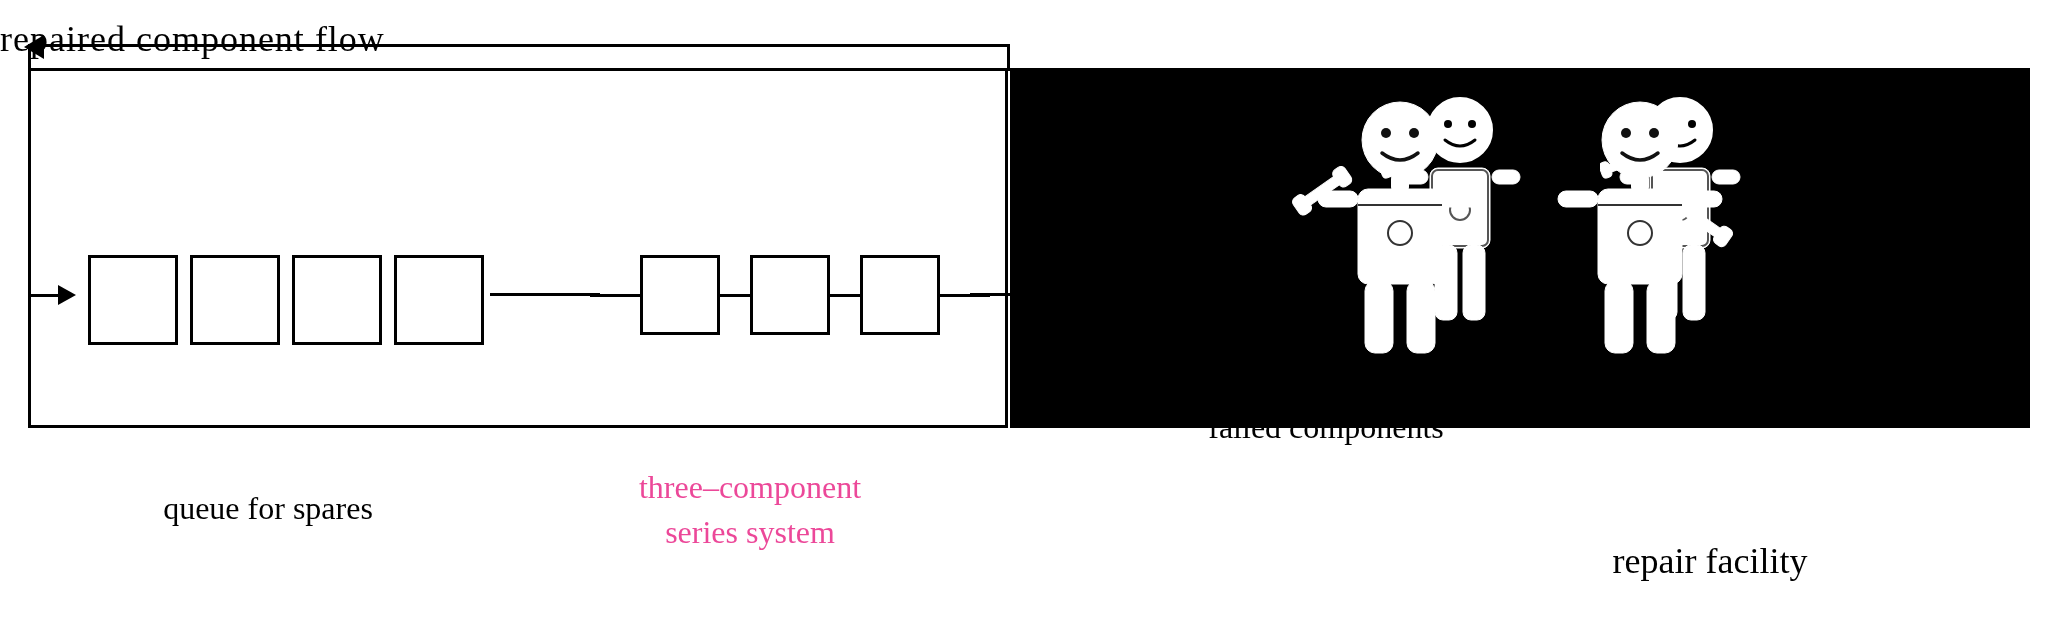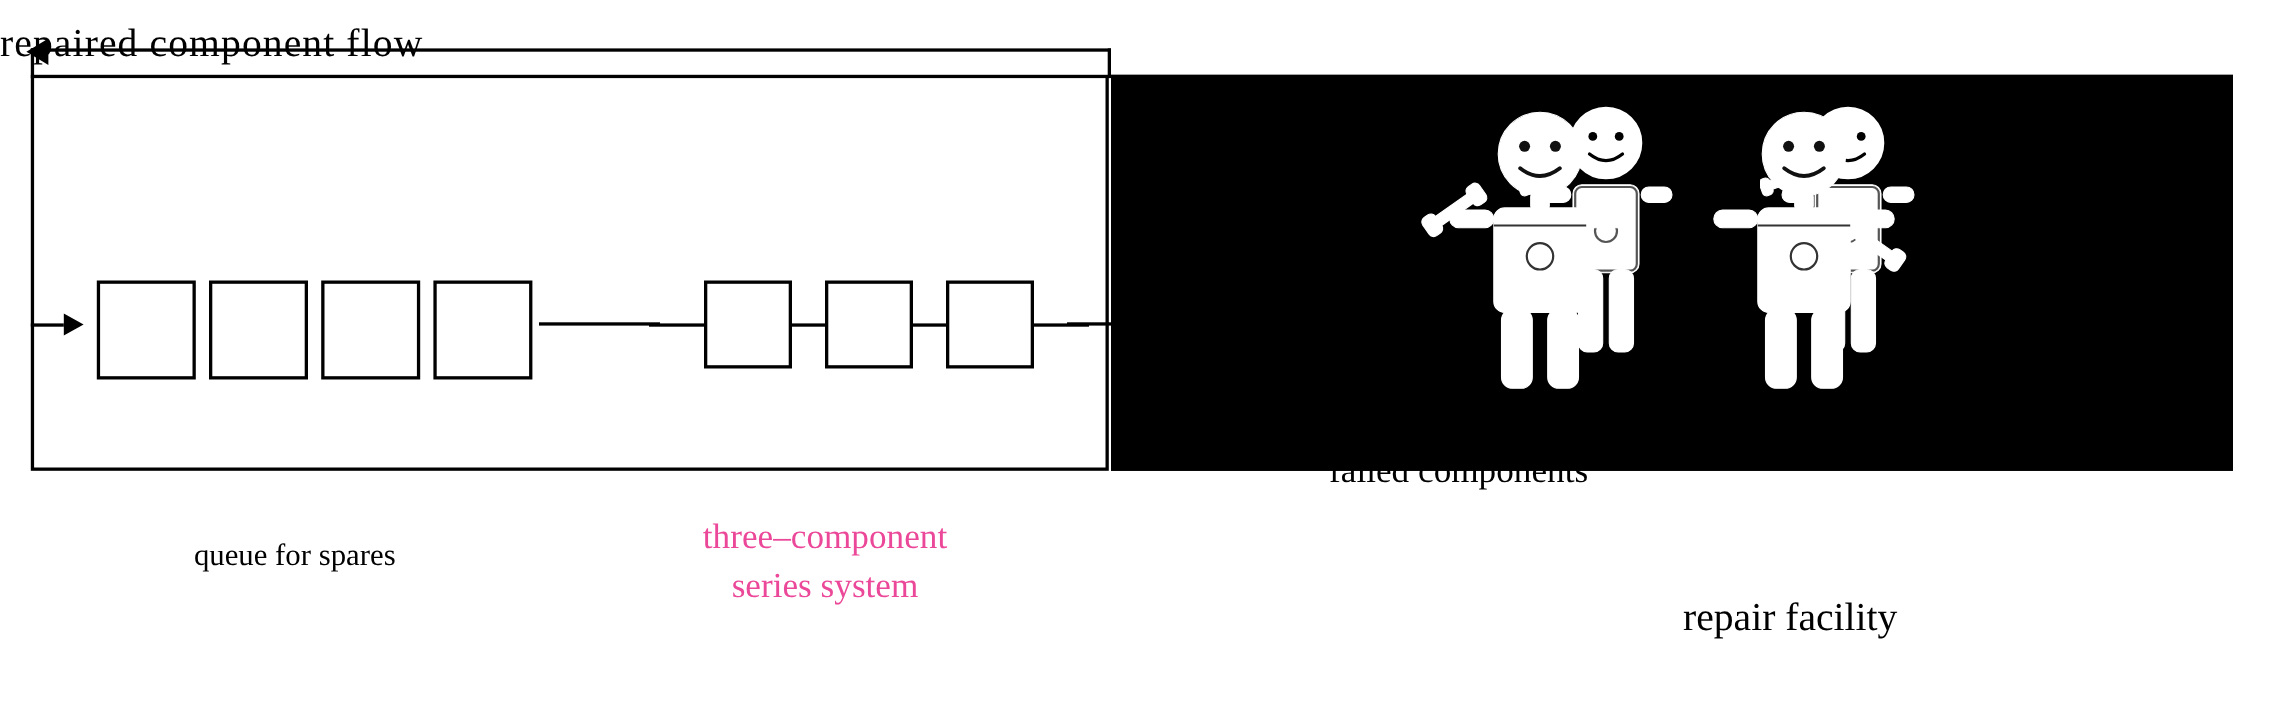--- a/index.html
+++ b/index.html
@@ -65,21 +65,21 @@
       background: transparent;
     }
 
     
     .spares-label {
       position: absolute;
       top: 490px;
       left: 28px;
       width: 480px;
       text-align: center;
-      font-size: 28px;
+      font-size: 32px;
       color: #000;
     }
 
     
     .series-system {
       position: absolute;
       top: 255px;
       left: 590px;
       display: flex;
       align-items: center;
@@ -143,20 +143,21 @@
       color: #000;
       line-height: 1.4;
     }
 
     
     .repair-facility-label {
       position: absolute;
       top: 540px;
       left: 1530px;
       width: 360px;
+      text-align: center;
       font-size: 36px;
       color: #000;
     }
   </style>
 </head>
 <body>
 
 <div class="diagram-container">
 
   <div class="repaired-flow-label">repaired component flow</div>

